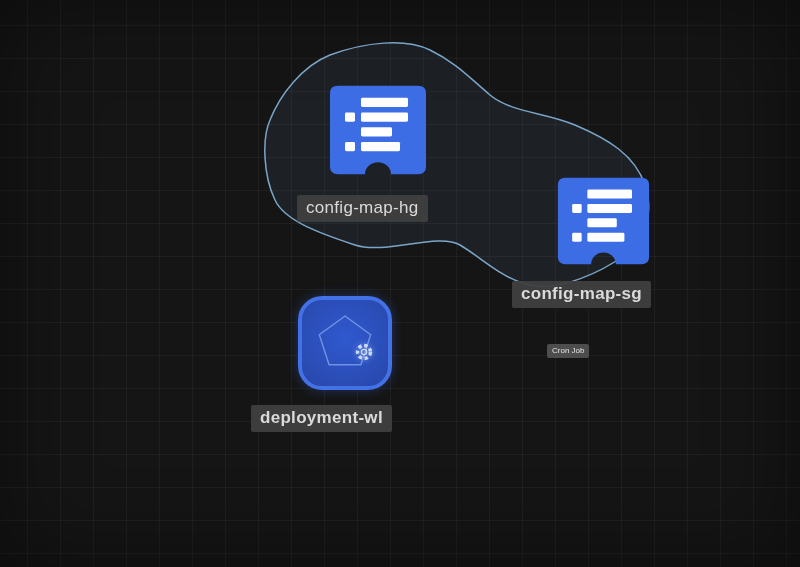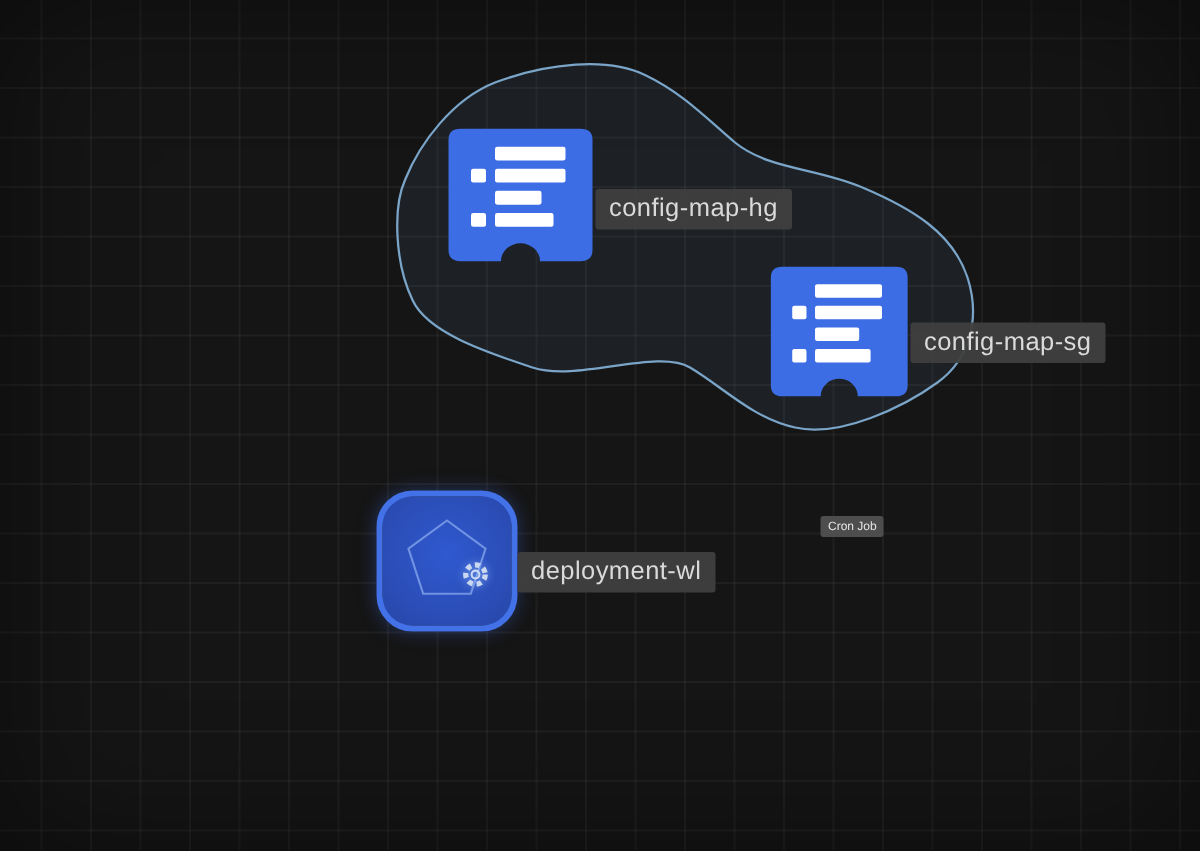--- a/index.html
+++ b/index.html
@@ -10,31 +10,31 @@
     background-color:#151515;
     background-image:
       linear-gradient(to right, rgba(255,255,255,0.045) 1px, transparent 1px),
       linear-gradient(to bottom, rgba(255,255,255,0.045) 1px, transparent 1px);
     background-size:33px 33px;
     background-position:-6px -8px;
     box-shadow:inset 0 0 90px rgba(0,0,0,0.45);
     font-family:"Liberation Sans", sans-serif;
   }
   .blob{position:absolute;left:250px;top:30px;}
-  .node{position:absolute;display:flex;flex-direction:row;align-items:center;cursor:pointer;}
+  .node{position:absolute;display:flex;flex-direction:column;align-items:flex-end;cursor:pointer;}
   .node-label{
     white-space:nowrap;
     background:rgba(63,63,63,0.95);
     color:#dadada;
     font-size:17px;
     letter-spacing:0.3px;
     padding:3px 9px 4px;
     border-radius:2px;
   }
-  .gap-md{margin-top:15px;}
+  .gap-md{margin-top:15px;font-weight:bold;}
   .gap-lg{margin-top:19px;}
   .deploy-box{
     width:94px;height:94px;
     box-sizing:border-box;
     border:4px solid #4271e8;
     border-radius:24px;
     background:radial-gradient(circle at 50% 45%, #3059d0 0%, #2a4cb4 70%, #2746a6 100%);
     box-shadow:0 0 12px rgba(64,110,230,0.35);
     display:flex;align-items:center;justify-content:center;
   }
@@ -88,21 +88,21 @@
       <rect x="33" y="15" width="47" height="10" rx="1.5" fill="#ffffff"></rect>
       <rect x="17" y="31" width="10" height="10" rx="1.5" fill="#ffffff"></rect>
       <rect x="33" y="31" width="47" height="10" rx="1.5" fill="#ffffff"></rect>
       <rect x="33" y="47" width="31" height="10" rx="1.5" fill="#ffffff"></rect>
       <rect x="17" y="63" width="10" height="10" rx="1.5" fill="#ffffff"></rect>
       <rect x="33" y="63" width="39" height="10" rx="1.5" fill="#ffffff"></rect>
     </svg>
     <div class="node-label gap-md">config-map-sg</div>
   </div>
 
-  <div class="node" style="left:251px;top:327px;">
+  <div class="node" style="left:251px;top:296px;">
     <div class="deploy-box">
       <svg width="86" height="86" viewBox="0 0 86 86">
         <polygon points="43,16 68.7,34.7 58.9,64.8 27.1,64.8 17.3,34.7" fill="none" stroke="rgba(170,200,255,0.55)" stroke-width="1.4"></polygon>
         <g class="gear">
           <circle cx="62" cy="52" r="6.5" fill="none" stroke="#d9e4f5" stroke-width="3.5" stroke-dasharray="3.4 2.6" opacity="0.9"></circle>
           <circle cx="62" cy="52" r="2.6" fill="none" stroke="#d9e4f5" stroke-width="1.4" opacity="0.9"></circle>
         </g>
       </svg>
     </div>
     <div class="node-label gap-md">deployment-wl</div>

